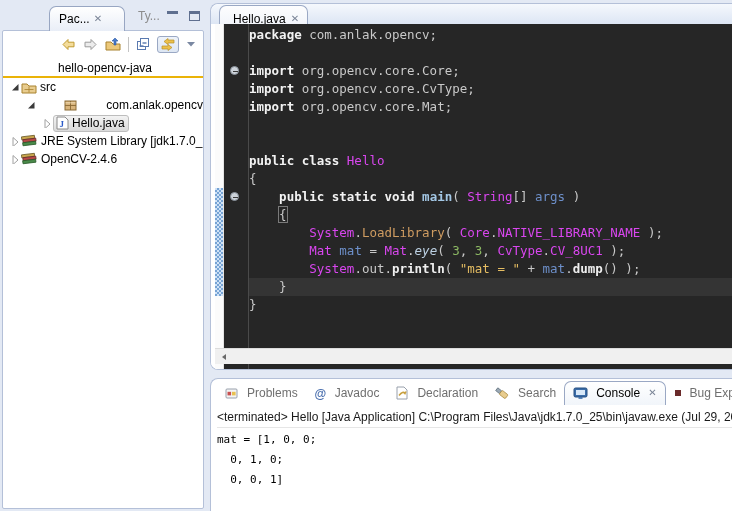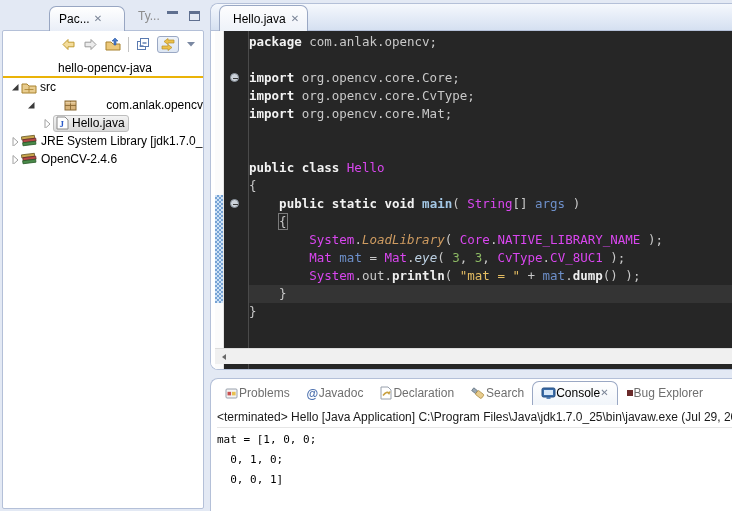--- a/index.html
+++ b/index.html
@@ -65,21 +65,21 @@
     position:relative; height:27px;
     background:linear-gradient(#f5f8fd,#d5e0f1);
     border-bottom:1px solid #b4c0d8; border-radius:8px 0 0 0;
   }
   .ed-tab {
     position:absolute; left:8px; top:1px; height:26px;
     display:flex; align-items:center; gap:5px; padding:0 8px;
     background:linear-gradient(#fdfdfe,#eef2f9);
     border:1px solid #9aa8c4; border-bottom:none; border-radius:7px 7px 0 0;
   }
-  .ed-content { position:absolute; left:0; top:27px; right:0; height:345px; display:flex; background:#fff; padding-left:4px; }
+  .ed-content { position:absolute; left:0; top:20px; right:0; height:345px; display:flex; background:#fff; padding-left:4px; }
   .ed-ruler { width:9px; background:#fbfbfb; border-right:1px solid #e4e4e4; position:relative; }
   .range-indicator {
     position:absolute; left:0; right:0; top:164px; height:108px;
     background-color:#cfe2f7;
     background-image:
       linear-gradient(45deg,#76a3d4 25%,transparent 25%,transparent 75%,#76a3d4 75%),
       linear-gradient(45deg,#76a3d4 25%,transparent 25%,transparent 75%,#76a3d4 75%);
     background-size:4px 4px; background-position:0 0,2px 2px;
   }
   .ed-gutter { width:24px; background:#262626; position:relative; }
@@ -92,38 +92,38 @@
   }
   .code-line { height:18px; white-space:pre; }
   .code-line.current { background:#343434; }
   .s-kw  { color:#f2f2f2; font-weight:bold; }
   .s-pl  { color:#c9c9c9; }
   .s-typ { color:#d946ef; }
   .s-var { color:#6d8fc9; }
   .s-num { color:#8cb863; }
   .s-str { color:#e5bd62; }
   .s-cst { color:#d946ef; }
-  .s-smi { color:#cf9c61; font-style:italic; }
+  .s-smi { color:#cf9c61; }
   .s-sme { color:#bcd0e2; font-style:italic; }
   .s-mth { color:#eeeeee; font-weight:bold; }
   .s-dcl { color:#a3c7e5; font-weight:bold; }
   .s-brc { color:#c9c9c9; outline:1px solid #7a7a7a; }
   .ed-hscroll {
     position:absolute; left:4px; right:0; top:344px; height:16px;
     background:#f0f0f0; border-top:1px solid #dcdcdc; display:flex; align-items:center; padding-left:5px;
   }
 
   
   .bottom-panel {
     position:absolute; left:210px; top:378px; width:522px; height:133px;
     background:#fff; border:1px solid #b4c0d8; border-right:none; border-bottom:none;
     border-radius:8px 0 0 0; overflow:hidden;
   }
   .bp-tabrow { height:26px; display:flex; align-items:flex-end; padding-left:6px; white-space:nowrap; overflow:hidden; }
-  .btab { display:flex; align-items:center; gap:0; padding:4px 8px 5px 8px; color:#6f6f6f; }
+  .btab { display:flex; align-items:center; gap:8px; padding:4px 8px 5px 8px; color:#6f6f6f; }
   .btab.active {
     border:1px solid #9aa8c4; border-bottom:none; border-radius:7px 7px 0 0;
     background:linear-gradient(#ffffff,#f1f5fa); color:#000;
   }
   .console-body { position:relative; height:107px; }
   .console-header {
     margin:5px 0 0 6px; padding-bottom:3px; color:#1a1a1a; white-space:nowrap; overflow:hidden;
     border-bottom:1px solid #e6e6e6;
   }
   .console-out { margin:2px 0 0 6px; font-family:"DejaVu Sans Mono", monospace; font-size:11px; line-height:20px; color:#000; white-space:pre; }

